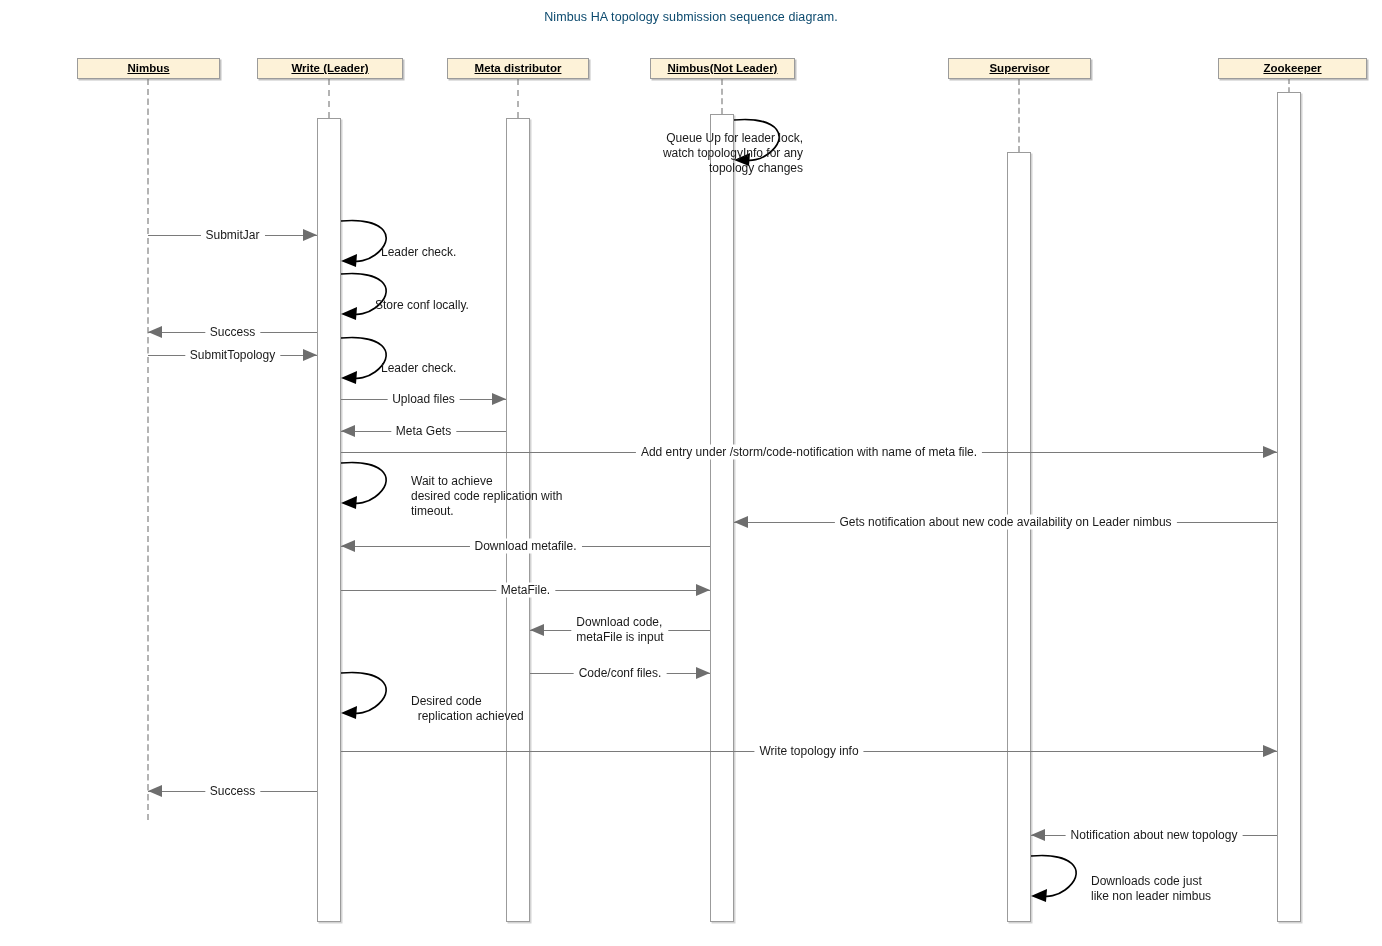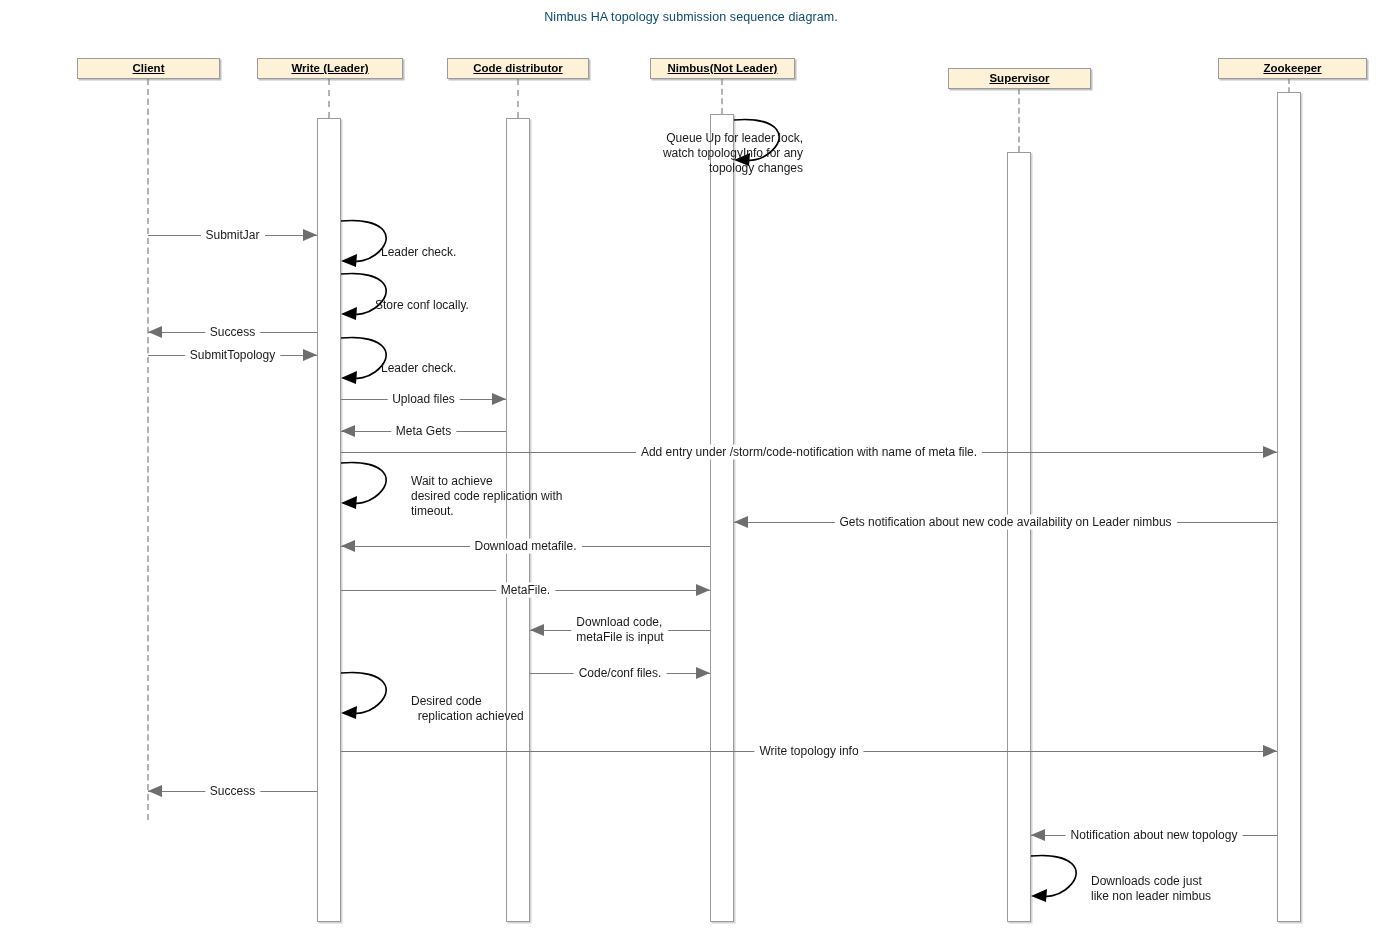--- a/index.html
+++ b/index.html
@@ -221,32 +221,32 @@
   replication achieved</div>
       <svg class="self-loop" width="70" height="56" style="left: 1031px; top: 848px;">
         <path d="M 0 8 C 46 4, 56 26, 34 42 C 26 48, 16 49, 13 48"></path>
         <polygon points="0,48 16,41 15,54"></polygon>
       </svg>
       <div class="note-text left-align" style="left: 1091px; top: 874px; width: 180px;">Downloads code just
 like non leader nimbus</div>
     </div>
   <div id="actors-layer">
       <div class="actor-box" style="left: 77px; top: 58px; width: 143px;">
-        <span class="actor-label">Client</span>
+        <span class="actor-label">Nimbus</span>
       </div>
       <div class="actor-box" style="left: 257px; top: 58px; width: 146px;">
         <span class="actor-label">Write (Leader)</span>
       </div>
       <div class="actor-box" style="left: 447px; top: 58px; width: 142px;">
-        <span class="actor-label">Code distributor</span>
+        <span class="actor-label">Meta distributor</span>
       </div>
       <div class="actor-box" style="left: 650px; top: 58px; width: 145px;">
         <span class="actor-label">Nimbus(Not Leader)</span>
       </div>
-      <div class="actor-box" style="left: 948px; top: 68px; width: 143px;">
+      <div class="actor-box" style="left: 948px; top: 58px; width: 143px;">
         <span class="actor-label">Supervisor</span>
       </div>
       <div class="actor-box" style="left: 1218px; top: 58px; width: 149px; text-align: right;">
         <span class="actor-label">Zookeeper</span>
       </div>
     </div>
 
 </div>
 
 </body></html>

